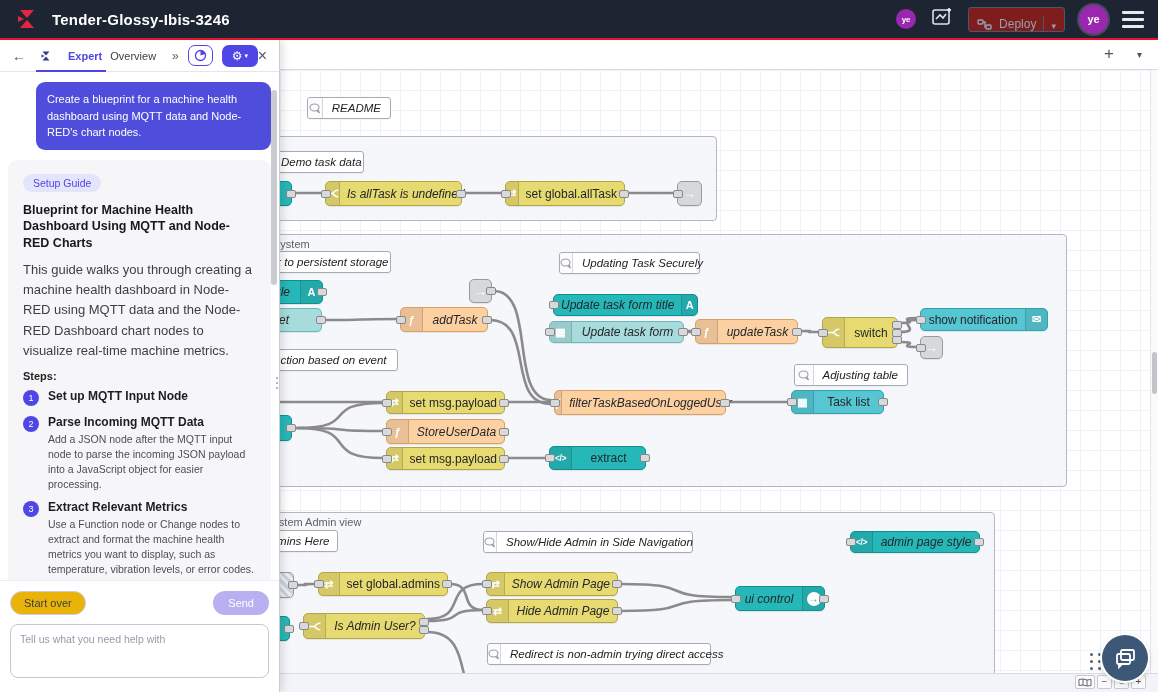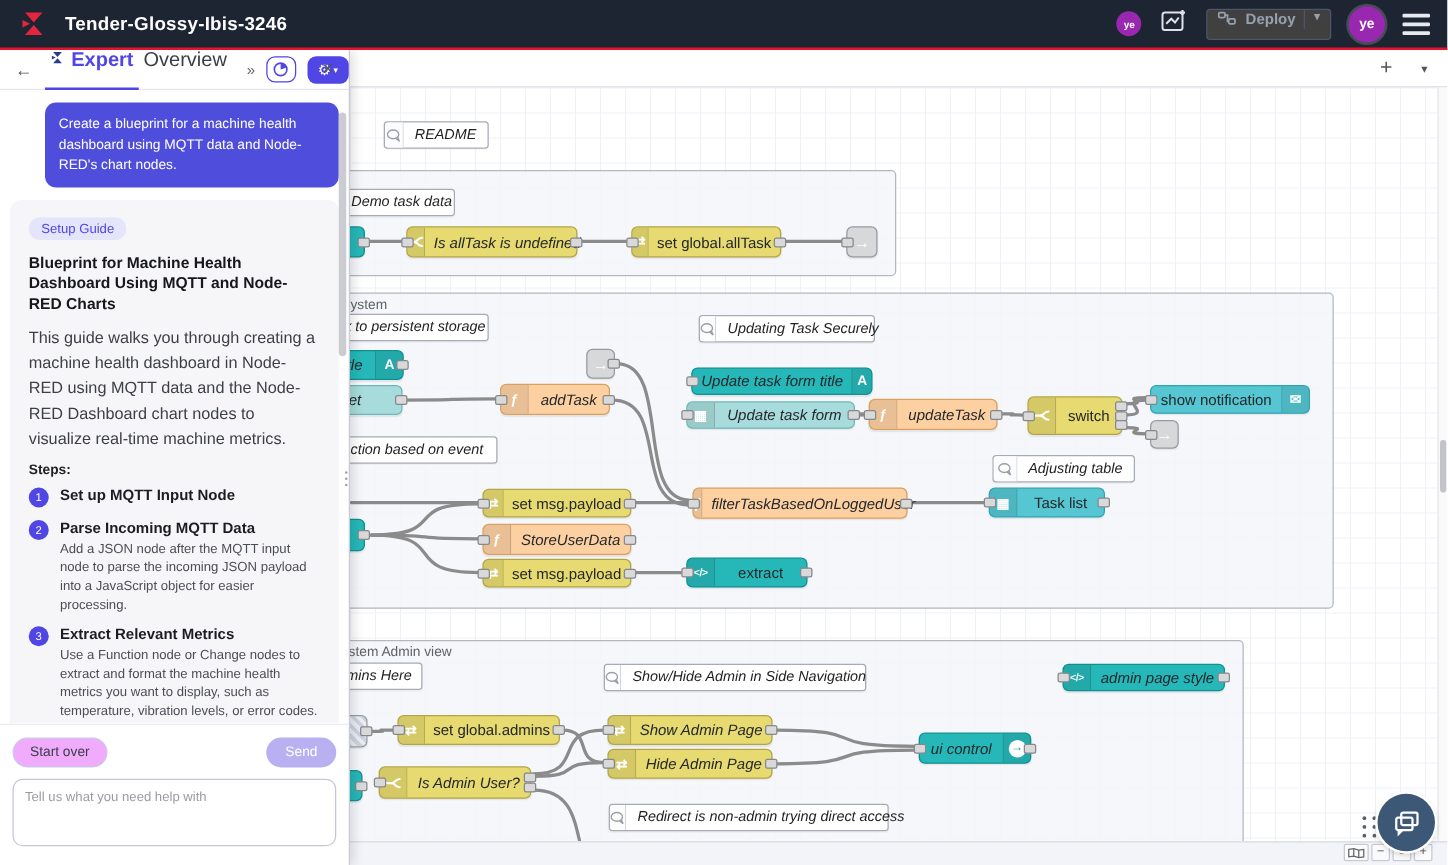--- a/index.html
+++ b/index.html
@@ -14,21 +14,21 @@
   .app{position:relative;width:1158px;height:692px;overflow:hidden;}
 
   
   .hdr{position:absolute;left:0;top:0;width:1158px;height:40px;background:var(--header-bg);border-bottom:2px solid var(--red-line);display:flex;align-items:center;z-index:60;}
   .hdr-logo{width:26px;height:26px;margin-left:14px;display:flex;align-items:center;justify-content:center;}
   .hdr-title{color:#fff;font-size:15px;font-weight:600;margin-left:12px;letter-spacing:.2px;}
   .hdr-right{margin-left:auto;display:flex;align-items:center;gap:14px;margin-right:14px;}
   .avatar{border-radius:50%;background:var(--avatar-purple);color:#fff;display:flex;align-items:center;justify-content:center;font-weight:700;}
   .avatar.small{width:20px;height:20px;font-size:8px;}
   .avatar.big{width:29px;height:29px;font-size:11px;box-shadow:0 0 0 2px rgba(255,255,255,.18);}
-  .deploy-btn{height:25px;background:#404040;border:1px solid #4d5666;border-radius:3px;display:flex;align-items:flex-start;padding:0 8px;gap:7px;color:#96a0ae;font-size:12px;font-weight:bold;}
+  .deploy-btn{height:25px;background:#7f1d1d;border:1px solid #4d5666;border-radius:3px;display:flex;align-items:flex-end;padding:0 8px;gap:7px;color:#96a0ae;font-size:12px;}
   .deploy-sep{width:1px;height:15px;background:#4d5666;}
   .deploy-caret{font-size:9px;color:#96a0ae;}
   .hamburger{display:flex;flex-direction:column;gap:4px;cursor:pointer;}
   .hamburger span{display:block;width:22px;height:3px;background:#e6e9ee;border-radius:1px;}
 
   
   .tabbar{position:absolute;left:0;top:40px;width:1158px;height:30px;background:#fff;border-bottom:1px solid #d9dce2;z-index:5;}
   .tabbar .tb-add{position:absolute;right:44px;top:4px;font-size:17px;color:#555;cursor:pointer;}
   .tabbar .tb-caret{position:absolute;right:16px;top:9px;font-size:10px;color:#555;cursor:pointer;}
   .viewport{position:absolute;left:0;top:70px;width:1150px;height:603px;overflow:hidden;background-color:#fff;
@@ -62,21 +62,21 @@
   .zoomctl .zc{height:14px;min-width:15px;background:#fbfbfd;border:1px solid #c7cad2;color:#555;font-size:10px;line-height:12px;text-align:center;border-radius:2px;padding:0 2px;cursor:pointer;}
   .zoomctl .zc.map{width:20px;display:flex;align-items:center;justify-content:center;}
   .fab{position:absolute;right:10px;bottom:11px;width:46px;height:46px;border-radius:50%;background:#3c5876;display:flex;align-items:center;justify-content:center;z-index:8;box-shadow:0 0 0 2px #fff,0 2px 6px rgba(0,0,0,.25);cursor:pointer;}
   .dots{position:absolute;right:56px;bottom:22px;display:grid;grid-template-columns:repeat(2,4px);grid-gap:4px;z-index:7;}
   .dots i{width:3px;height:3px;border-radius:50%;background:#5a5f66;}
 
   
   .panel{position:absolute;left:0;top:40px;width:280px;height:652px;background:#fff;z-index:40;border-right:1px solid #c9ccd6;box-shadow:3px 0 8px rgba(0,0,0,.12);display:flex;flex-direction:column;}
   .p-head{height:32px;border-bottom:1px solid #e4e6ec;display:flex;align-items:center;position:relative;flex:none;}
   .p-back{font-size:14px;color:#555;margin:0 10px 0 12px;cursor:pointer;}
-  .p-tab{display:flex;gap:5px;font-size:16px;cursor:pointer;padding:0 4px;height:100%;position:relative;}
+  .p-tab{display:flex;align-items:center;gap:16px;font-size:11px;cursor:pointer;padding:0 4px;height:100%;position:relative;}
   .p-tab.active{color:var(--accent);font-weight:700;}
   .p-tab.active::after{content:"";position:absolute;left:0;right:0;bottom:-1px;height:2px;background:var(--accent);}
   .p-tab.plain{color:#3a3f46;}
   .p-more{font-size:12px;color:#666;margin-left:12px;cursor:pointer;}
   .p-iconbtn{width:25px;height:21px;border:1.4px solid var(--accent);border-radius:7px;display:flex;align-items:center;justify-content:center;margin-left:9px;cursor:pointer;}
   .p-gearbtn{width:36px;height:22px;background:var(--accent);border-radius:7px;color:#fff;display:flex;align-items:center;justify-content:center;gap:2px;font-size:12px;margin-left:9px;cursor:pointer;}
   .p-gearbtn .caret{font-size:7px;}
   .p-close{position:absolute;right:12px;font-size:16px;color:#555;cursor:pointer;}
   .p-msgs{flex:1;overflow:hidden;position:relative;padding:10px 8px 0 8px;}
   .bubble{margin-left:28px;background:#4f4ddb;color:#fff;border-radius:9px;padding:9px 11px;font-size:11px;line-height:1.5;}
@@ -87,21 +87,21 @@
   .steps-label{font-size:11px;font-weight:700;color:#222;margin-bottom:7px;}
   .step{display:flex;gap:9px;margin-bottom:9px;}
   .step .num{flex:none;width:16px;height:16px;border-radius:50%;background:var(--accent);color:#fff;font-size:9px;display:flex;align-items:center;justify-content:center;margin-top:1px;}
   .step .s-title{font-size:12px;font-weight:700;color:#1c1d22;margin-bottom:3px;}
   .step .s-desc{font-size:10.5px;line-height:1.42;color:#4c4e56;}
   .p-scroll{position:absolute;right:2px;top:18px;width:6px;height:195px;background:#cbccd2;border-radius:3px;}
   .p-grip{position:absolute;right:1px;top:305px;display:flex;flex-direction:column;gap:3px;}
   .p-grip i{width:2px;height:2px;background:#9aa0a8;border-radius:50%;}
   .p-foot{flex:none;border-top:1px solid #ececf2;padding:10px;}
   .foot-row{display:flex;justify-content:space-between;align-items:center;margin-bottom:9px;}
-  .btn-start{background:#f0abfc;border:1px solid #c9c9e6;border-radius:14px;padding:5px 13px;font-size:11px;color:#3c3e45;cursor:pointer;}
+  .btn-start{background:#eab308;border:1px solid #c9c9e6;border-radius:14px;padding:5px 13px;font-size:11px;color:#3c3e45;cursor:pointer;}
   .btn-send{background:#b8b0f1;border:none;border-radius:14px;padding:6px 15px;font-size:11px;color:#fff;cursor:pointer;}
   .p-input{width:100%;height:54px;border:1px solid #c6c6d6;border-radius:8px;resize:none;font-family:"Liberation Sans",sans-serif;font-size:10.5px;color:#333;padding:8px 9px;outline:none;}
   .p-input::placeholder{color:#9a9aa4;}
 </style>
 </head>
 <body>
 
 <div class="app">
 
   <div class="hdr">

